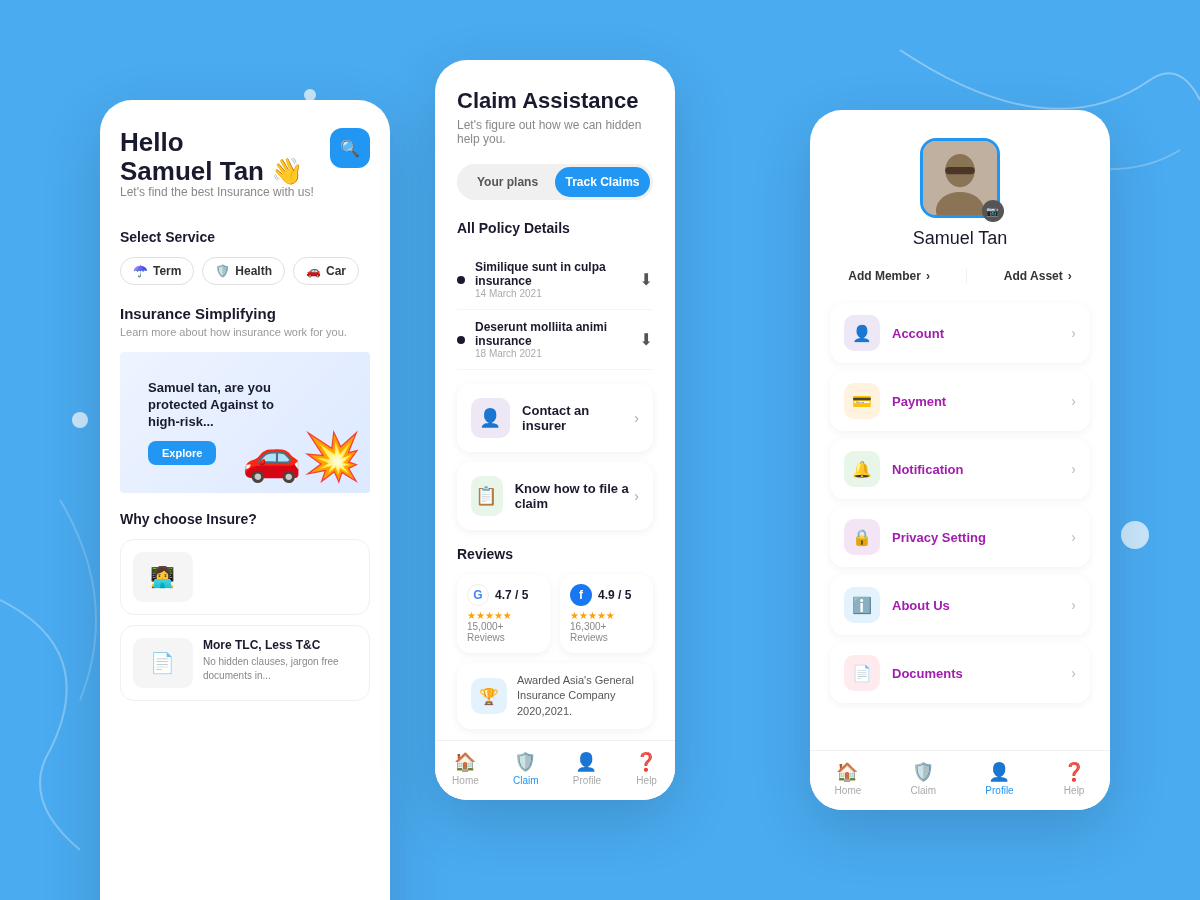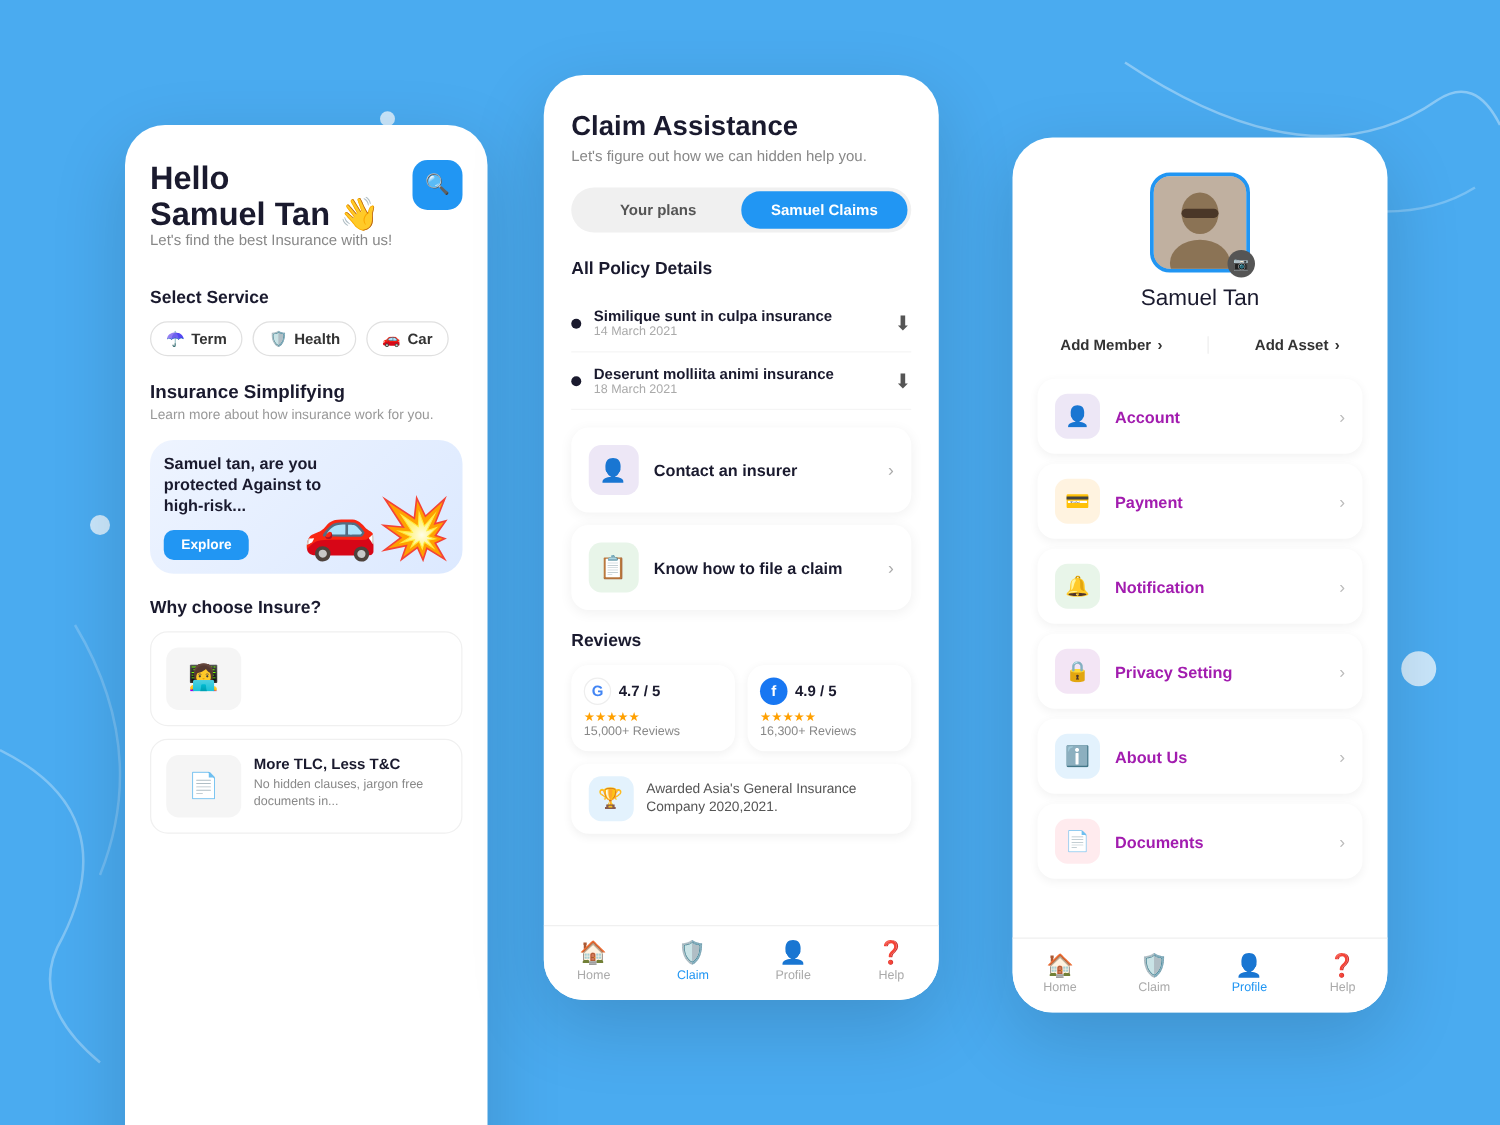--- a/index.html
+++ b/index.html
@@ -103,22 +103,22 @@
       margin-bottom: 4px;
     }
 
     .is-sub {
       font-size: 11px;
       color: #999;
     }
 
     .banner-card {
       background: linear-gradient(135deg, #EEF4FF, #dce9ff);
-      border-radius: 19px;
-      padding: 11px;
+      border-radius: 4px;
+      padding: 28px;
       margin-bottom: 18px;
       position: relative;
       overflow: hidden;
       min-height: 90px;
     }
 
     .banner-text {
       font-size: 13px;
       font-weight: 700;
       color: #1a1a2e;
@@ -213,21 +213,21 @@
     .nav-item.active {
       color: #2196F3;
     }
 
     .nav-icon {
       font-size: 18px;
     }
 
     
     .mid-phone {
-      width: 316px;
+      width: 240px;
       height: 740px;
       left: 435px;
       top: 60px;
       z-index: 10;
     }
 
     .mid-phone-inner {
       padding: 28px 22px 0;
     }
 
@@ -675,21 +675,21 @@
   </div>
 </div>
 
 <div class="phone-card mid-phone">
   <div class="mid-phone-inner">
     <div class="mp-title">Claim Assistance</div>
     <div class="mp-sub">Let's figure out how we can hidden help you.</div>
 
     <div class="tab-bar">
       <button class="tab-btn">Your plans</button>
-      <button class="tab-btn active">Samuel Claims</button>
+      <button class="tab-btn active">Track Claims</button>
     </div>
 
     <div class="policy-section-title">All Policy Details</div>
 
     <div class="policy-item">
       <div class="policy-dot"></div>
       <div class="policy-info">
         <div class="policy-name">Similique sunt in culpa insurance</div>
         <div class="policy-date">14 March 2021</div>
       </div>

